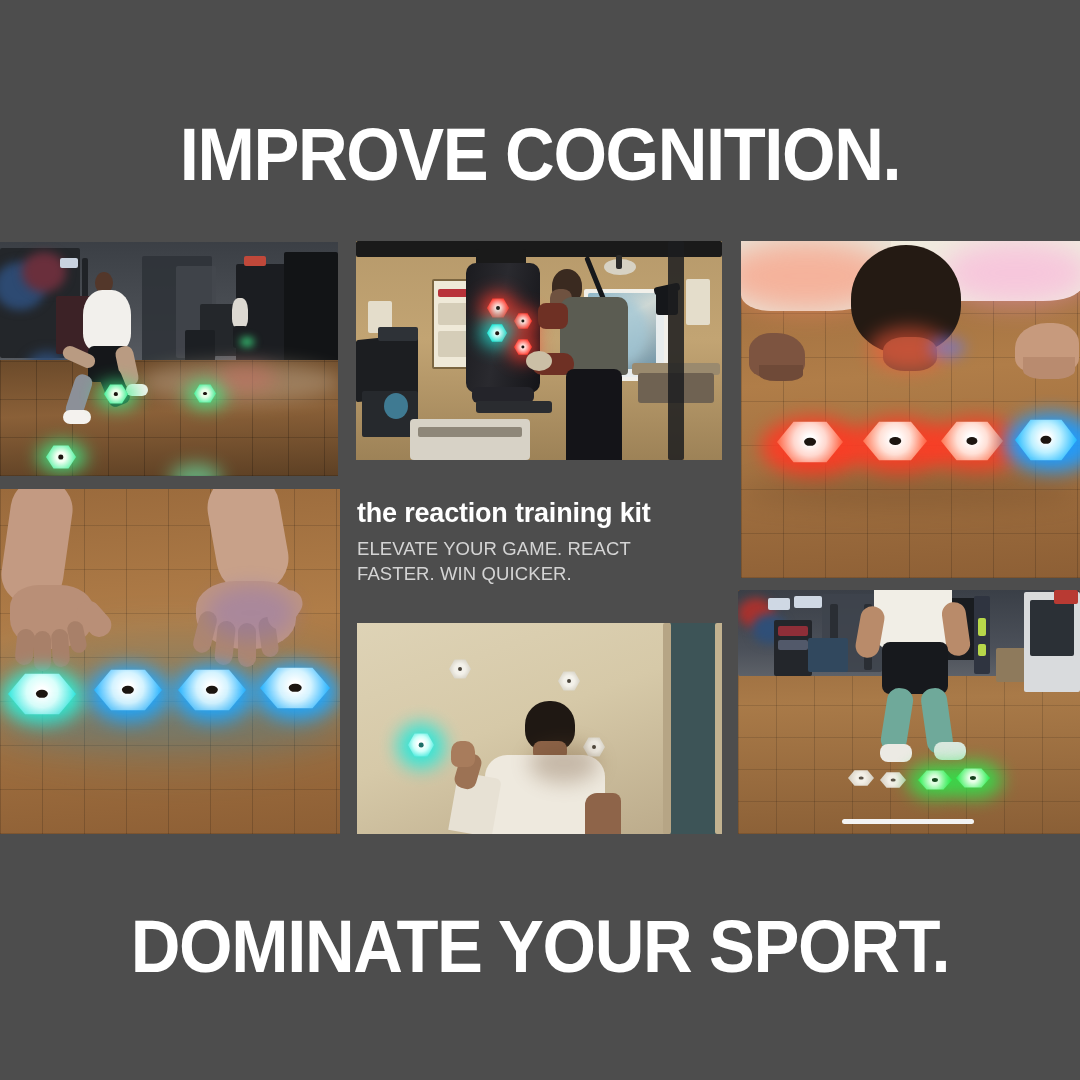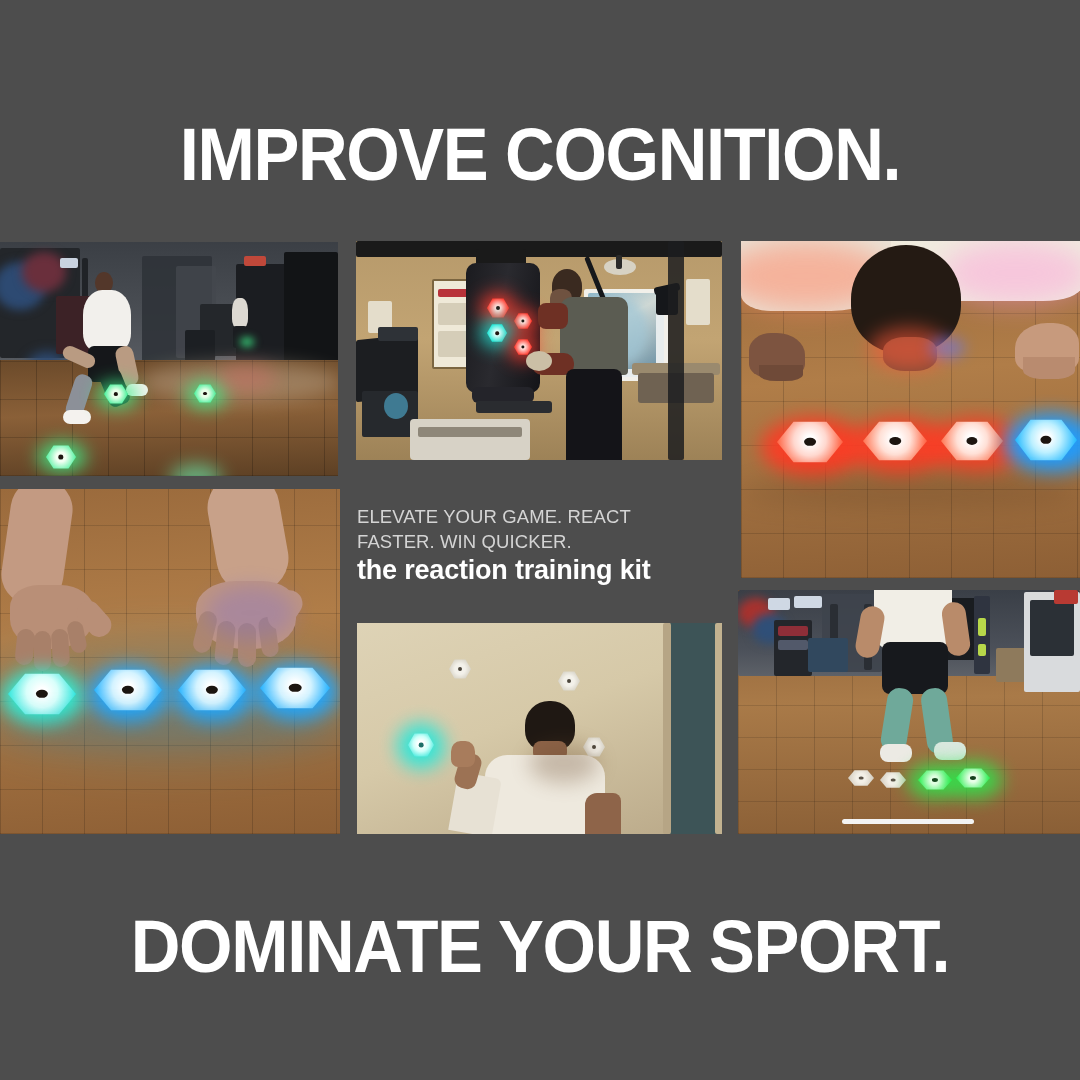--- a/index.html
+++ b/index.html
@@ -309,22 +309,22 @@
       <div class="glow" style="left:264px; top:172px; width:92px; height:60px; background:#1f9cff; opacity:0.95;"></div>
       <div class="puck" style="left:274px; top:178px; width:62px; height:42px; background:radial-gradient(circle at 50% 45%, #ffffff 10%, #bdf0ff 38%, #22b8ff 80%);">
           <div class="core"></div>
         </div>
 
       <div class="soft" style="left:0px; top:236px; width:339px; height:30px; background:#5a3a20; opacity:0.25; filter:blur(12px);"></div>
     </div>
   </div>
 
   <div id="copy-block">
+    <div id="kit-title">the reaction training kit</div>
     <div id="kit-tagline">ELEVATE YOUR GAME. REACT FASTER. WIN QUICKER.</div>
-    <div id="kit-title">the reaction training kit</div>
   </div>
 
   <div class="photo" id="photo-hands-blue-pucks" style="left:0px; top:489px; width:340px; height:345px;">
     <div class="scene">
       <div class="wood"></div>
       <div class="soft" style="left:-30px; top:150px; width:400px; height:120px; background:#1fa8d8; opacity:0.18; filter:blur(24px);"></div>
 
       <div class="blk" style="left:6px; top:-10px; width:62px; height:126px; background:#c39a82; border-radius:30px; transform:rotate(8deg);"></div>
       <div class="blk" style="left:10px; top:96px; width:84px; height:64px; background:#b98f77; border-radius:34% 40% 50% 46%;"></div>
       <div class="blk" style="left:16px; top:140px; width:18px; height:36px; background:#a88069; border-radius:9px; transform:rotate(6deg);"></div>

